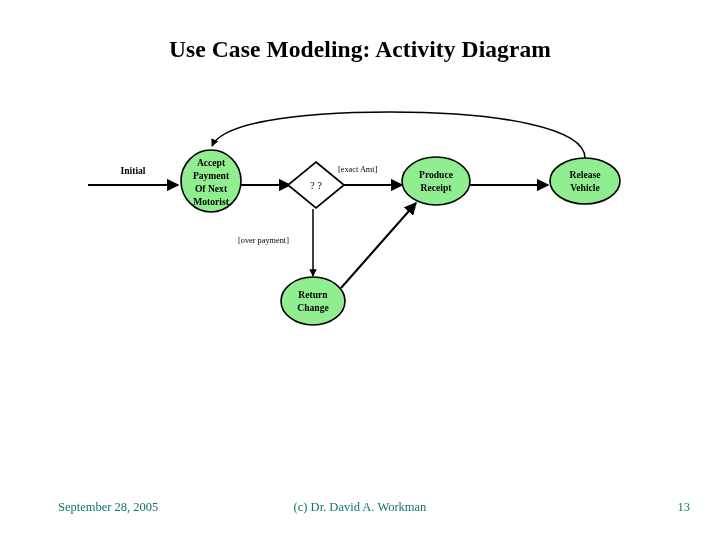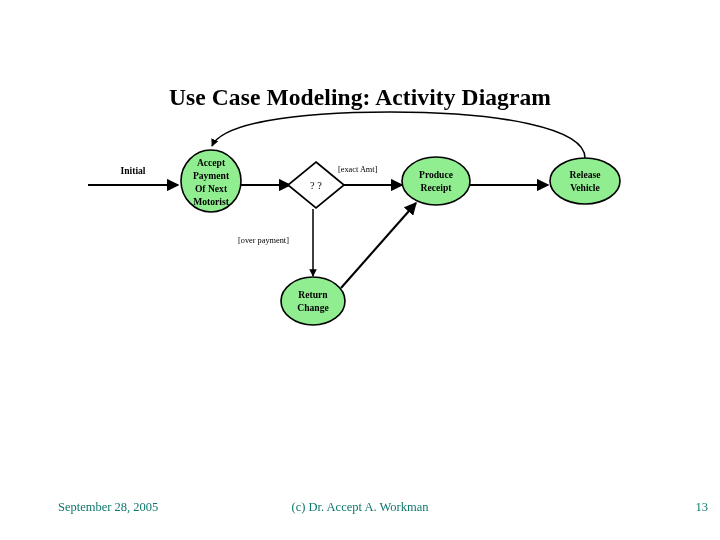--- a/index.html
+++ b/index.html
@@ -25,21 +25,20 @@
   #slide-title {
     position: absolute;
     left: 0;
     top: 36px;
     width: 720px;
     text-align: center;
     font-size: 23.5px;
     font-weight: bold;
     letter-spacing: 0.1px;
     font-family: "Liberation Serif", "DejaVu Serif", serif;
-    margin-top: 48px;
   }
   #diagram {
     position: absolute;
     left: 0;
     top: 0;
     width: 720px;
     height: 540px;
   }
   .node-label {
     font-family: "Liberation Serif", "DejaVu Serif", serif;
@@ -96,21 +95,21 @@
   }
   .footer-cell {
     position: absolute;
     font-family: "Liberation Serif", "DejaVu Serif", serif;
     font-size: 12.5px;
     color: #0f766e;
     white-space: nowrap;
   }
   #footer-date { left: 58px; top: 0; }
   #footer-copyright { left: 0; top: 0; width: 720px; text-align: center; }
-  #footer-page { right: 0; top: 0; width: 68px; text-align: right; padding-right: 12px; }
+  #footer-page { right: 0; top: 0; width: 68px; text-align: right; padding-right: 30px; }
 </style>
 </head>
 <body>
 
 <div id="slide">
 
   <div id="slide-title">Use Case Modeling: Activity Diagram</div>
 
   <svg id="diagram" viewBox="0 0 720 540" xmlns="http://www.w3.org/2000/svg">
 
@@ -182,17 +181,17 @@
     <g>
       <ellipse class="activity-shape" cx="313" cy="301" rx="32" ry="24" fill="#90EE90"></ellipse>
       <text class="node-label" x="313" y="298">Return</text>
       <text class="node-label" x="313" y="311">Change</text>
     </g>
 
   </svg>
 
   <div class="footer-row">
     <div class="footer-cell" id="footer-date">September 28, 2005</div>
-    <div class="footer-cell" id="footer-copyright">(c) Dr. Accept A. Workman</div>
+    <div class="footer-cell" id="footer-copyright">(c) Dr. David A. Workman</div>
     <div class="footer-cell" id="footer-page">13</div>
   </div>
 
 </div>
 
 </body></html>

